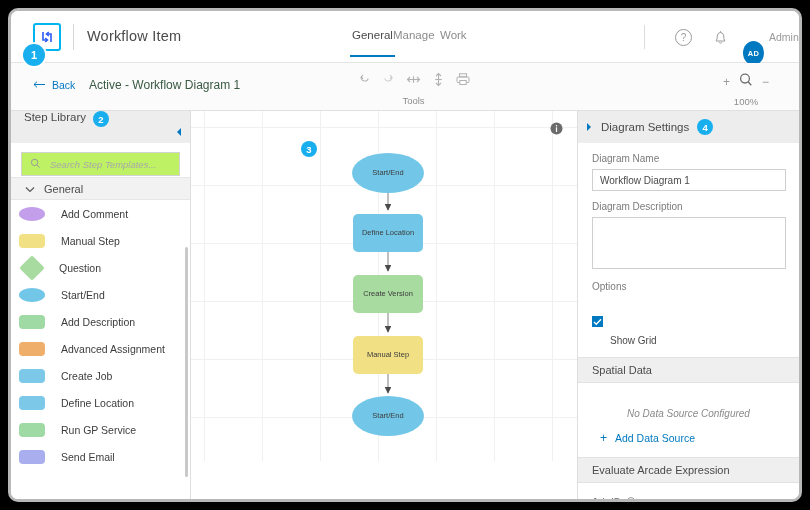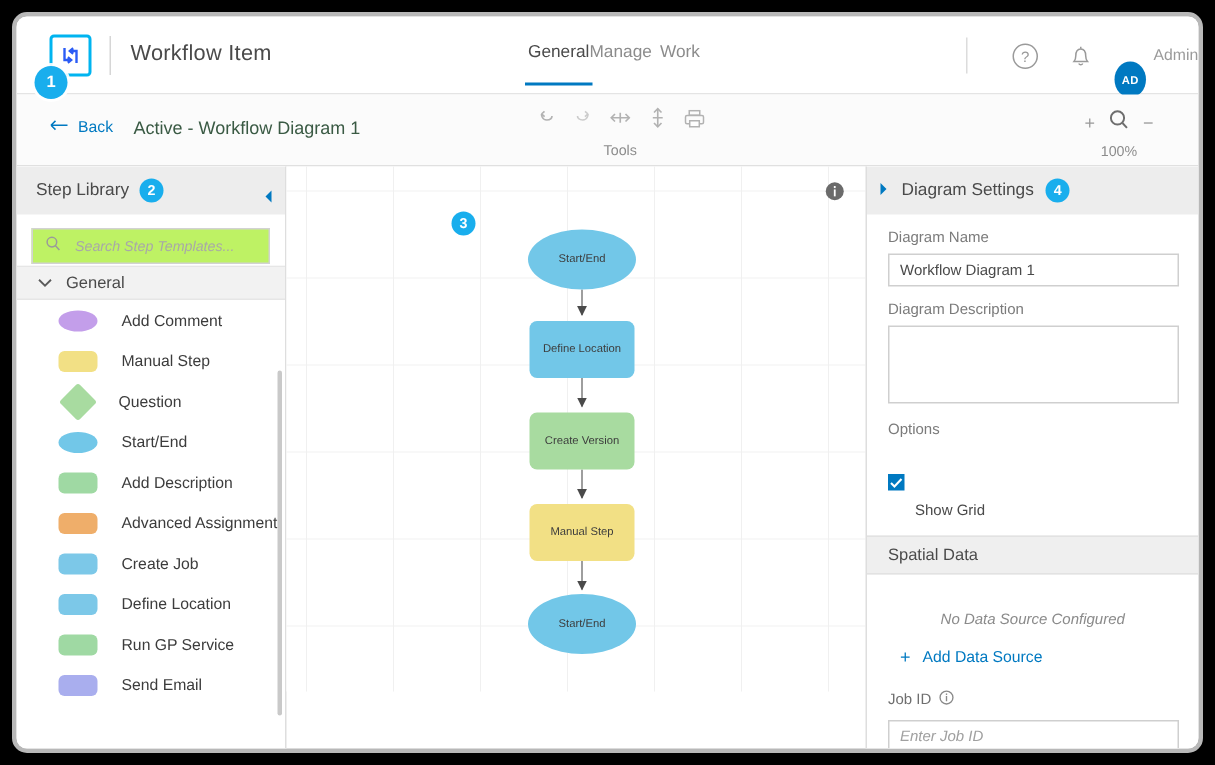--- a/index.html
+++ b/index.html
@@ -122,21 +122,21 @@
   #step-library {
     position: absolute; left: 0; top: 100px;
     width: 180px; bottom: 0;
     background: #ffffff;
     border-right: 1px solid #dedede;
     overflow: hidden;
   }
   #step-library-header {
     position: relative; height: 32px;
     background: #ededed;
-    display: flex; align-items: center;
+    display: flex; 
   }
   #step-library-title {
     margin-left: 13px; font-size: 11.5px; color: #4a4a4a;
   }
   .badge {
     width: 16px; height: 16px; border-radius: 50%;
     background: #19aeed; color: #fff;
     font-size: 9.5px; font-weight: bold;
     display: flex; align-items: center; justify-content: center;
   }
@@ -171,21 +171,21 @@
     border-top: 1px solid #e6e6e6;
     border-bottom: 1px solid #e6e6e6;
     display: flex; align-items: center;
     padding-left: 14px; gap: 9px;
     font-size: 11px; color: #4a4a4a;
     cursor: pointer;
   }
   .step-item {
     height: 27px;
     display: flex; align-items: center;
-    padding-left: 28px;
+    padding-left: 8px;
     cursor: pointer;
   }
   .swatch { width: 26px; height: 14px; flex: none; }
   .swatch.ellipse { border-radius: 50%; }
   .swatch.rounded { border-radius: 4px; }
   .swatch.diamond {
     width: 18px; height: 18px; margin-left: 4px; margin-right: 4px;
     transform: rotate(45deg); border-radius: 2px;
   }
   .step-label {
@@ -589,20 +589,21 @@
       <span id="show-grid-label">Show Grid</span>
     </div>
 
     <div class="section-header">Spatial Data</div>
     <div id="no-data-text">No Data Source Configured</div>
     <div id="add-data-source">
       <span id="plus-sign">+</span>
       <span>Add Data Source</span>
     </div>
 
+    <div class="section-header">Evaluate Arcade Expression</div>
     <div id="jobid-row">
       <span id="jobid-label">Job ID</span>
       <span>
         <svg width="10" height="10" viewBox="0 0 10 10">
           <circle cx="5" cy="5" r="4.3" fill="none" stroke="#8a8a8a" stroke-width=".9"></circle>
           <rect x="4.55" y="2.3" width=".9" height="1" fill="#8a8a8a"></rect>
           <rect x="4.55" y="4" width=".9" height="3.5" fill="#8a8a8a"></rect>
         </svg>
       </span>
     </div>

